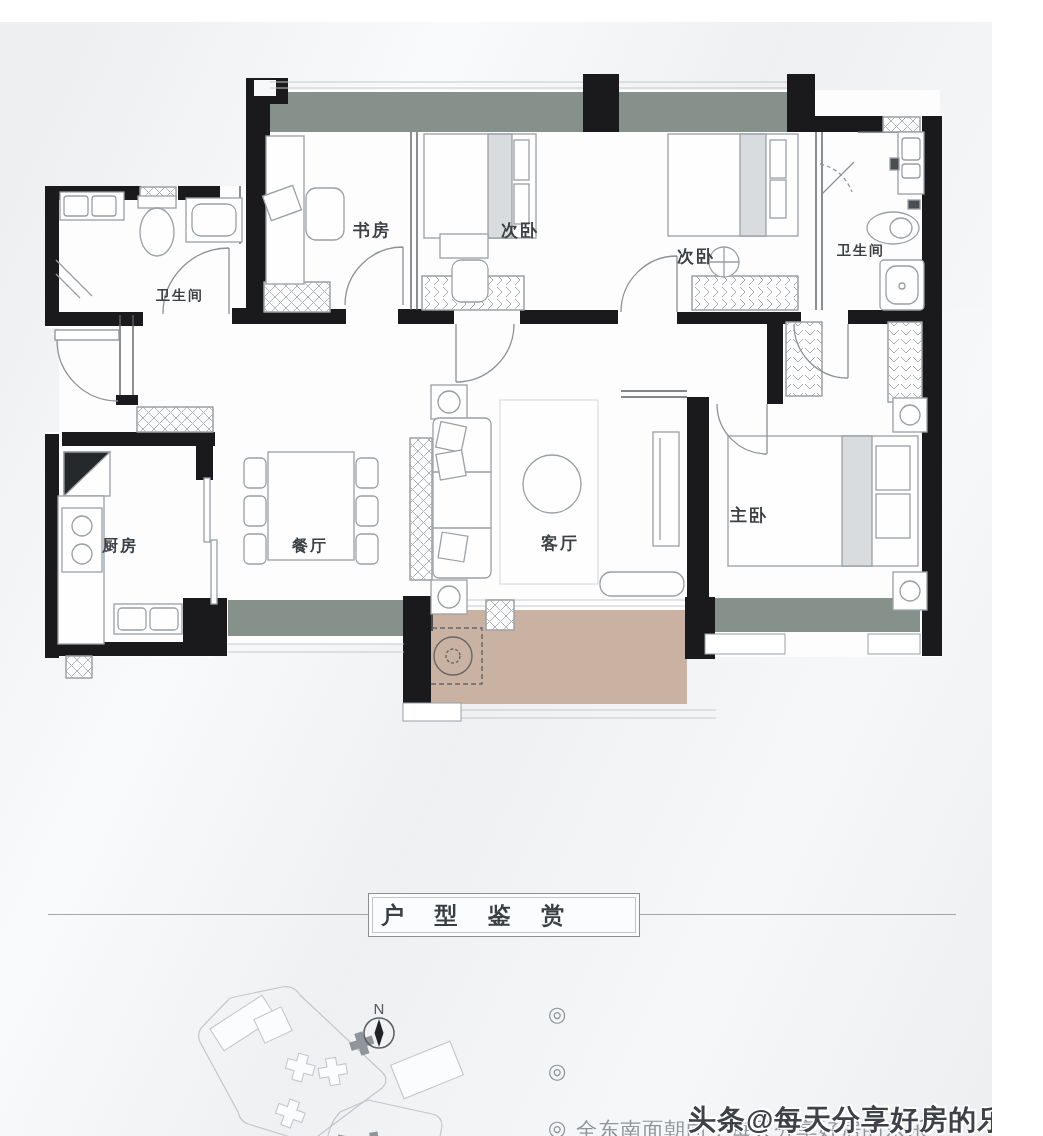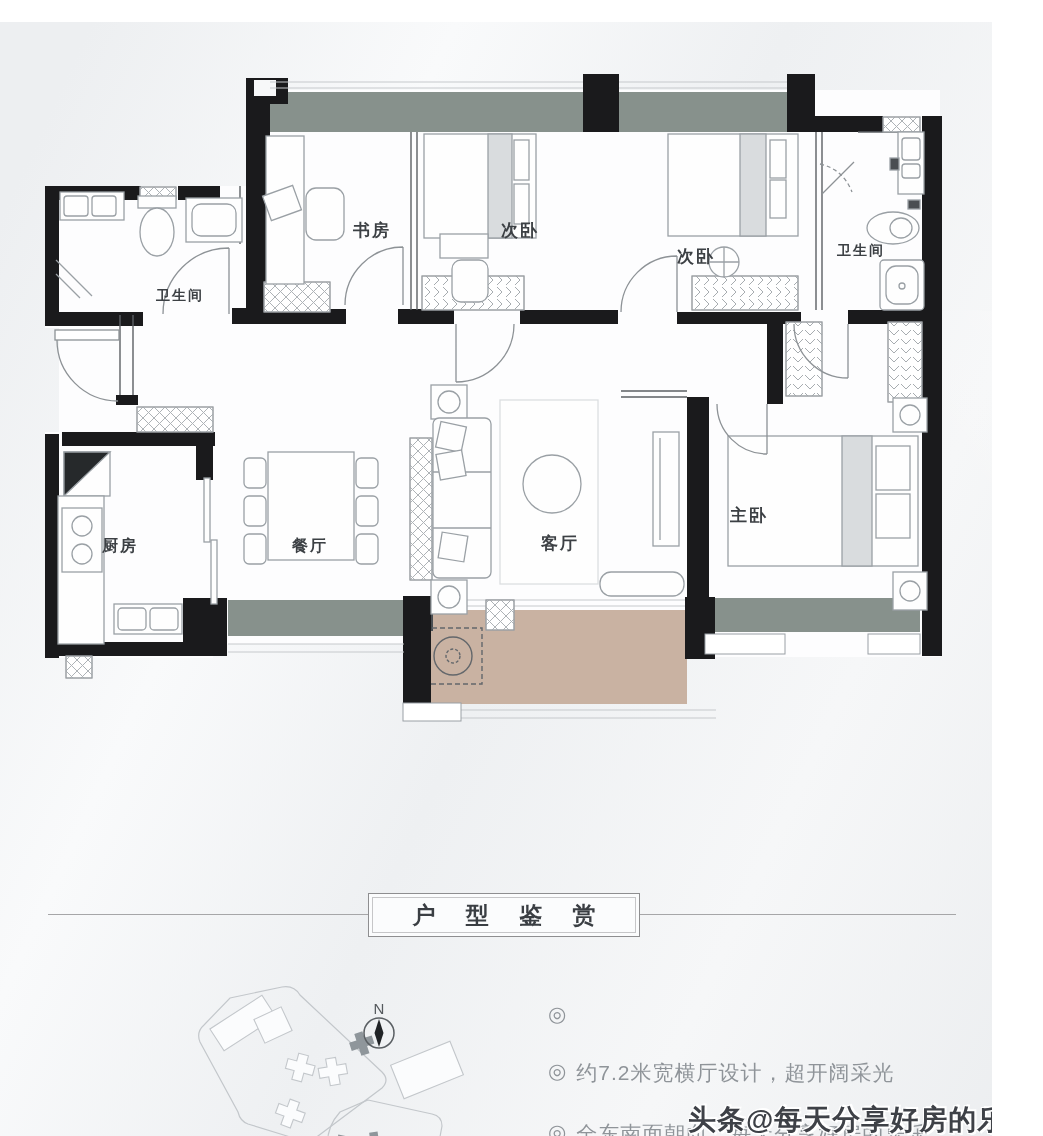--- a/index.html
+++ b/index.html
@@ -10,21 +10,21 @@
   .s1{width:1500px;height:950px;left:430px;top:-260px;transform:rotate(36deg);
       background:linear-gradient(205deg,rgba(255,255,255,.9),rgba(255,255,255,0) 55%);}
   .s2{width:1200px;height:800px;left:560px;top:360px;transform:rotate(34deg);
       background:linear-gradient(200deg,rgba(255,255,255,.75),rgba(255,255,255,0) 50%);}
   svg.plan{position:absolute;left:0;top:0;}
   .room-label{fill:#3c4044;font-weight:600;letter-spacing:2px;}
   .page-title{position:absolute;left:45px;top:793px;margin:0;font-size:46px;font-weight:800;
               color:#131313;letter-spacing:1px;white-space:nowrap;}
   .divider{position:absolute;left:48px;top:892px;width:908px;height:1px;background:#a6a6a8;}
   .banner{position:absolute;left:368px;top:871px;width:272px;height:44px;background:#fbfcfd;
-          border:1px solid #8e8e90;box-sizing:border-box;display:flex;align-items:center;justify-content:center;}
+          border:1px solid #8e8e90;box-sizing:border-box;display:flex;align-items:center;}
   .banner:before{content:"";position:absolute;inset:3px;border:1px solid #c6c6c8;}
   .banner span{position:relative;font-size:23px;font-weight:700;color:#3a3e43;letter-spacing:12px;
                padding-left:12px;white-space:nowrap;}
   svg.siteplan{position:absolute;left:160px;top:948px;}
   .features{position:absolute;left:548px;top:980px;margin:0;padding:0;list-style:none;}
   .features li{display:flex;gap:9px;margin-bottom:33px;font-size:21px;color:#8f9499;
                letter-spacing:1px;white-space:nowrap;}
   .features .marker{color:#8f9499;}
   .watermark{position:absolute;left:688px;top:1079px;font-size:28px;font-weight:800;color:#3e4147;
              letter-spacing:1px;white-space:nowrap;z-index:5;
@@ -348,21 +348,20 @@
       <path d="M219 49 L223.5 63 L219 77 L214.5 63 Z" fill="#202326"></path>
     </g>
   </svg>
 
   <ul class="features">
     <li>
       <span class="marker">◎</span>
     </li>
     <li>
       <span class="marker">◎</span>
-      <span>约7.2米宽横厅设计，超开阔采光</span>
     </li>
     <li>
       <span class="marker">◎</span>
       <span>全东南面朝向，每天分享好房的乐乐</span>
     </li>
   </ul>
 
   <div class="watermark">头条@每天分享好房的乐乐</div>
 </div>
 

